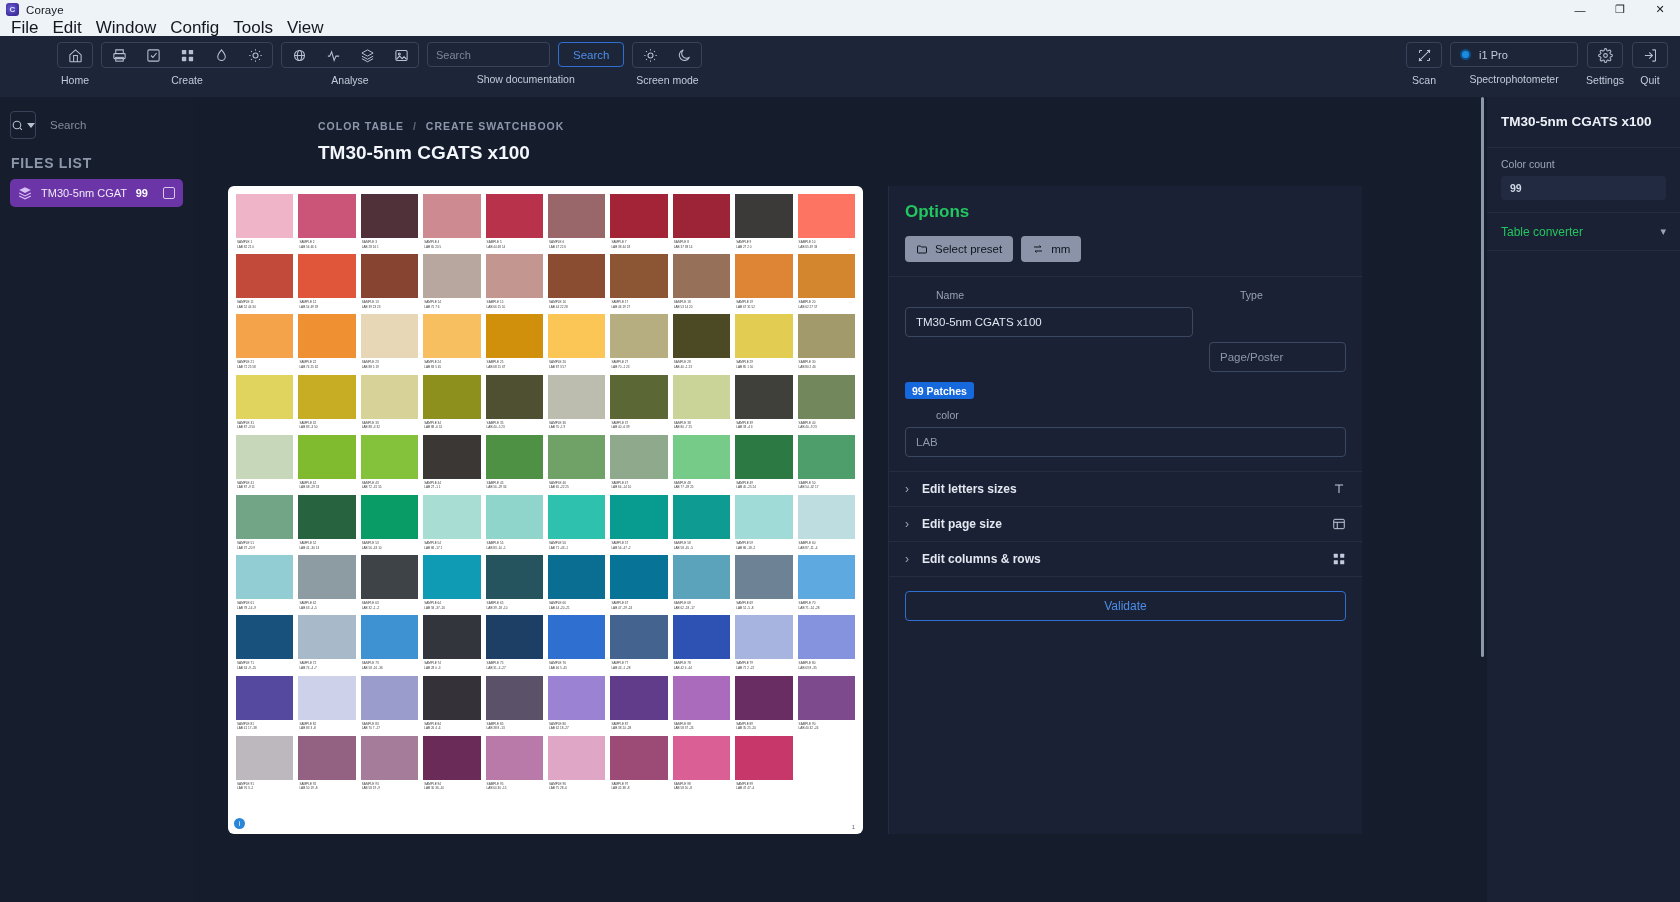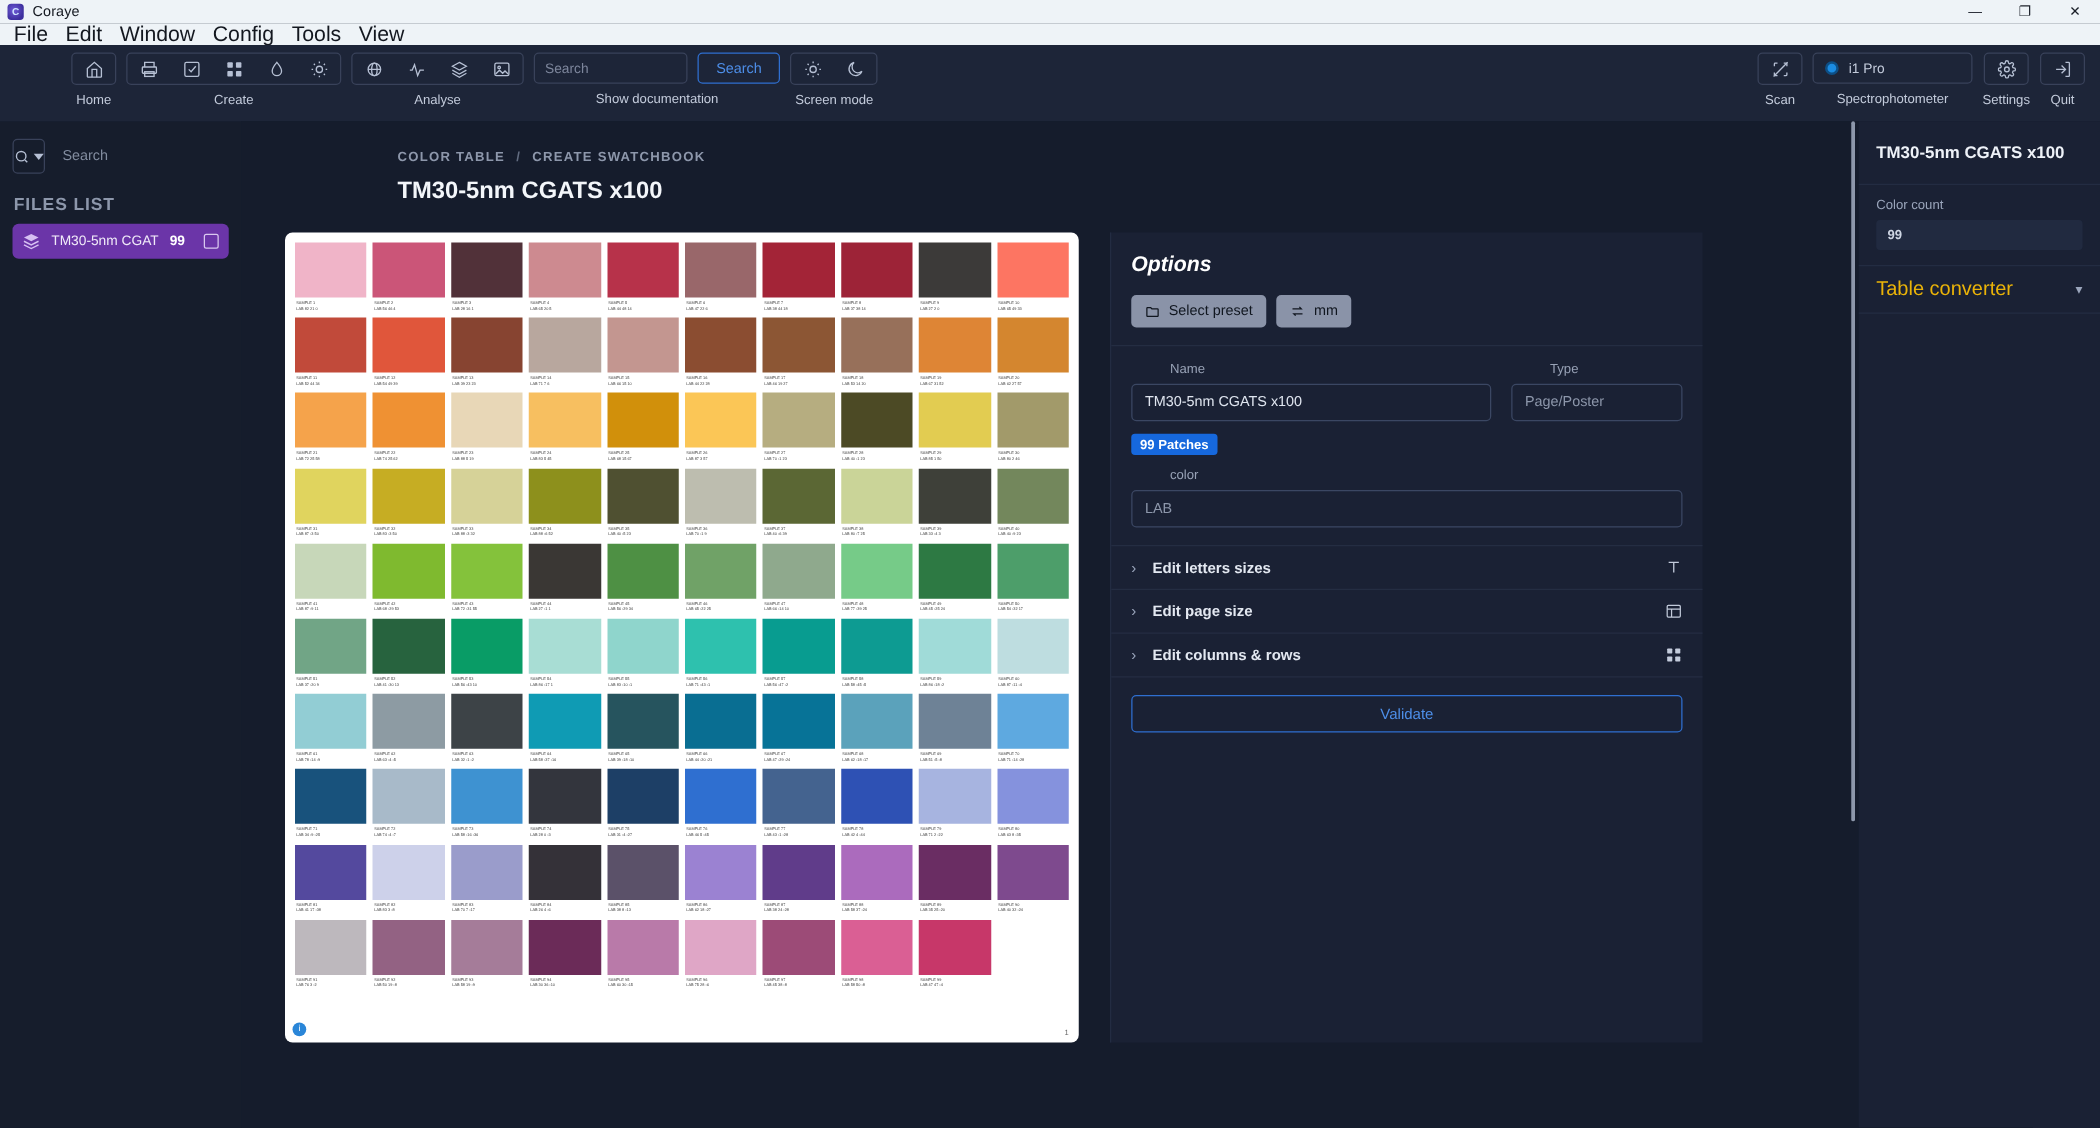--- a/index.html
+++ b/index.html
@@ -150,21 +150,21 @@
     justify-content: center; color: #fff; font-size: 7px;
   }
   .page-num { position: absolute; bottom: 4px; right: 8px; font-size: 6px; color: #666; }
 
   
   .options {
     width: 474px; margin-left: 25px; background: #1a2134; border-left: 1px solid #232c42;
     min-height: 390px;
   }
   .opt-head { padding: 16px 16px 14px 16px; }
-  .opt-title { font-size: 17px; font-weight: bold; color: #ffffff; margin-bottom: 14px; font-style: italic; }
+  .opt-title { font-size: 17px; font-weight: bold; color: #22c55e; margin-bottom: 14px; }
   .opt-btns { display: flex; gap: 8px; }
   .pill-btn {
     height: 26px; background: #8a93a8; border: none; border-radius: 4px; color: #10161f;
     font-size: 11.5px; display: flex; align-items: center; gap: 7px; padding: 0 11px;
     cursor: pointer; font-family: "Liberation Sans", sans-serif;
   }
   .pill-btn svg { width: 12px; height: 12px; }
   .opt-section { border-top: 1px solid #242d42; padding: 12px 16px 14px 16px; }
   .field-row { display: flex; gap: 16px; }
   .field { display: flex; flex-direction: column; }
@@ -203,21 +203,21 @@
   .rp-section { padding: 10px 14px 12px 14px; border-bottom: 1px solid #232c42; }
   .rp-label { font-size: 10.5px; color: #9aa5bb; margin-bottom: 6px; }
   .rp-value {
     background: #212a40; border-radius: 3px; font-size: 10.5px; color: #cfd6e4;
     font-weight: bold; padding: 6px 9px;
   }
   .rp-accordion {
     height: 38px; display: flex; align-items: center; justify-content: space-between;
     padding: 0 14px; border-bottom: 1px solid #232c42; cursor: pointer;
   }
-  .rp-accordion span.t { font-size: 16px; color: #eab308; }
+  .rp-accordion span.t { font-size: 12px; color: #22c55e; }
   .rp-accordion span.c { font-size: 11px; color: #9aa5bb; }
 
   
   .vscroll {
     position: absolute; left: -6px; top: 0; width: 3px; height: 560px; background: #8d97ab;
     border-radius: 2px;
   }
 </style>
 </head>
 <body>
@@ -861,21 +861,21 @@
             </button>
           </div>
         </div>
 
         <div class="opt-section">
           <div class="field-row">
             <div class="field" style="flex:1;">
               <span class="field-label">Name</span>
               <input class="field-input" type="text" value="TM30-5nm CGATS x100" style="">
             </div>
-            <div class="field" style="width:137px;">
+            <div class="field" style="width:137px;gap:35px;">
               <span class="field-label">Type</span>
               <input class="field-input" type="text" value="" placeholder="Page/Poster" style="">
             </div>
           </div>
           <div><span class="badge-patches">99 Patches</span></div>
           <div class="field" style="margin-top:10px;justify-content:center;">
             <span class="field-label">color</span>
             <input class="field-input" type="text" value="" placeholder="LAB" style="">
           </div>
         </div>

